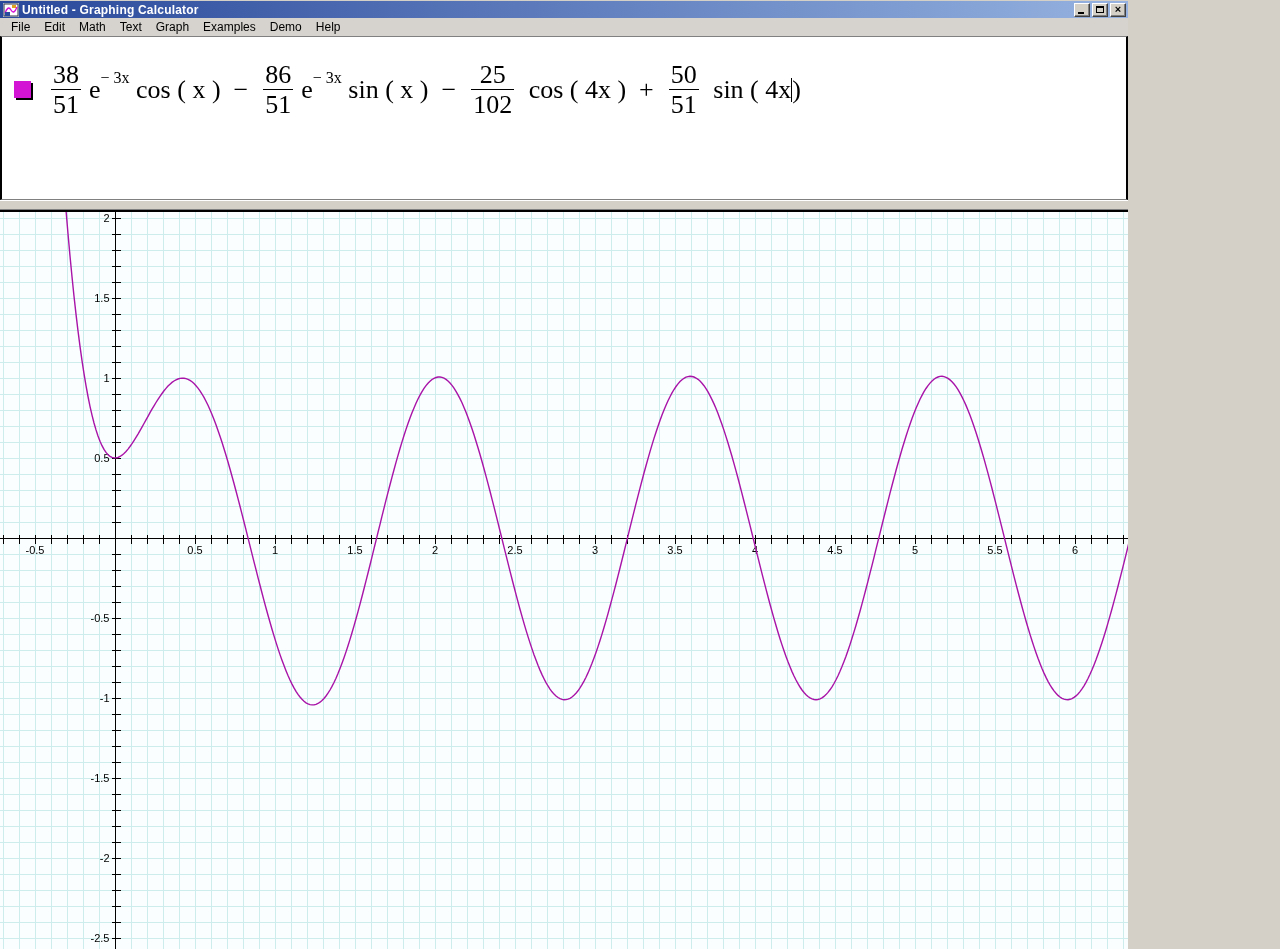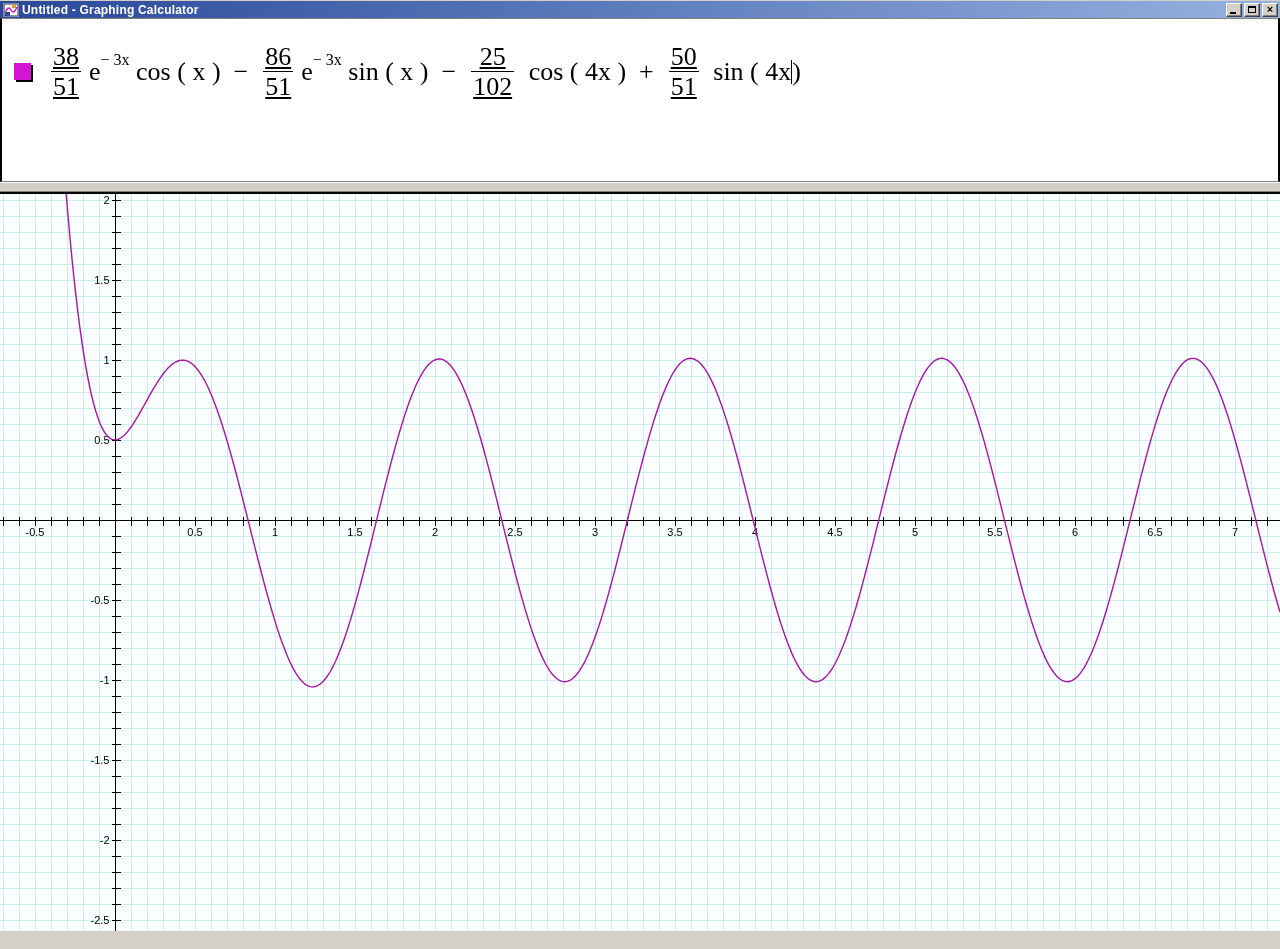--- a/index.html
+++ b/index.html
@@ -1,19 +1,19 @@
 <!DOCTYPE html>
 <html><head>
 <meta charset="utf-8">
 <style>
   * { margin:0; padding:0; box-sizing:border-box; }
   html,body { width:1280px; height:949px; overflow:hidden; background:#d4d0c8; }
   body { font-family:"Liberation Sans", sans-serif; }
 
-  .window { width:1280px; height:949px; display:flex; flex-direction:column; background:#d4d0c8; }
+  .window { width:1128px; height:949px; display:flex; flex-direction:column; background:#d4d0c8; }
 
   
   .titlebar { height:18px; display:flex; align-items:center; padding:0 2px 0 3px;
               border-top:1px solid #d4d0c8; }
   .app-icon { width:16px; height:14px; margin-right:3px; flex:0 0 auto; }
   .title-text { color:#fff; font-weight:bold; font-size:12px; letter-spacing:0.2px; flex:1 1 auto;
                 white-space:nowrap; overflow:hidden; line-height:18px; }
   .controls { display:flex; gap:2px; align-items:center; }
   .ctrl-btn { width:16px; height:14px; background:#d4d0c8; position:relative;
               border:1px solid; border-color:#ffffff #404040 #404040 #ffffff;
@@ -28,21 +28,21 @@
   .menubar { height:18px; background:#d6d3ce; display:flex; align-items:center; padding-left:4px; }
   .menu-item { font-size:12px; color:#000; padding:2px 7px 3px 7px; white-space:nowrap; }
 
   
   .equation-pane { height:164px; background:#fff; border-left:2px solid #000; border-right:2px solid #000;
                    border-top:1px solid #808080; border-bottom:1px solid #808080; overflow:hidden; }
   .eq-row { display:flex; align-items:center; margin:24px 0 0 12px; }
   .swatch { width:17px; height:17px; flex:0 0 auto; margin-right:18px; box-shadow:2px 2px 0 0 #000; }
   .equation { display:inline-flex; align-items:center; white-space:pre;
               font-family:"Liberation Serif", serif; font-size:26px; color:#000; }
-  .frac { display:inline-flex; flex-direction:column; align-items:center; margin:0 8px 0 2px;text-decoration:underline; }
+  .frac { display:inline-flex; flex-direction:column; align-items:center; margin:0 8px 0 2px; }
   .frac .num, .frac .den { font-size:26px; line-height:1.05; padding:0 2px; }
   .frac .bar { height:1px; background:#000; align-self:stretch; margin:1px 0; }
   .sup { align-self:flex-start; margin-top:8px; font-size:16px; }
   .eq-text { align-self:center; }
   .cursor { display:inline-block; width:1px; height:24px; background:#000; align-self:center; }
   .annotation { margin:22px 0 0 16px; font-size:27px; font-weight:bold; letter-spacing:1px; color:#000; }
 
   
   .splitter { height:10px; background:#d4d0c8; border-top:1px solid #ffffff; border-bottom:1px solid #808080; }
 
@@ -73,20 +73,30 @@
         </button>
       <button class="ctrl-btn">
           <span class="glyph-restore"></span>
         </button>
       <button class="ctrl-btn">
           <span class="glyph-close">×</span>
         </button>
     </span>
   </div>
 
+  <div class="menubar">
+    <span class="menu-item">File</span>
+    <span class="menu-item">Edit</span>
+    <span class="menu-item">Math</span>
+    <span class="menu-item">Text</span>
+    <span class="menu-item">Graph</span>
+    <span class="menu-item">Examples</span>
+    <span class="menu-item">Demo</span>
+    <span class="menu-item">Help</span>
+  </div>
 
   <div class="equation-pane">
     <div class="eq-row">
       <span class="swatch" style="background: rgb(212, 20, 212);"></span>
       <span class="equation" id="equation"><span class="frac"><span class="num">38</span><span class="bar"></span><span class="den">51</span></span><span class="eq-text">e</span><span class="sup">− 3x</span><span class="eq-text"> cos ( x )  −  </span><span class="frac"><span class="num">86</span><span class="bar"></span><span class="den">51</span></span><span class="eq-text">e</span><span class="sup">− 3x</span><span class="eq-text"> sin ( x )  −  </span><span class="frac"><span class="num">25</span><span class="bar"></span><span class="den">102</span></span><span class="eq-text"> cos ( 4x )  +  </span><span class="frac"><span class="num">50</span><span class="bar"></span><span class="den">51</span></span><span class="eq-text"> sin ( 4x</span><span class="cursor"></span><span class="eq-text">)</span></span>
     </div>
   </div>
 
   <div class="splitter"></div>
 

